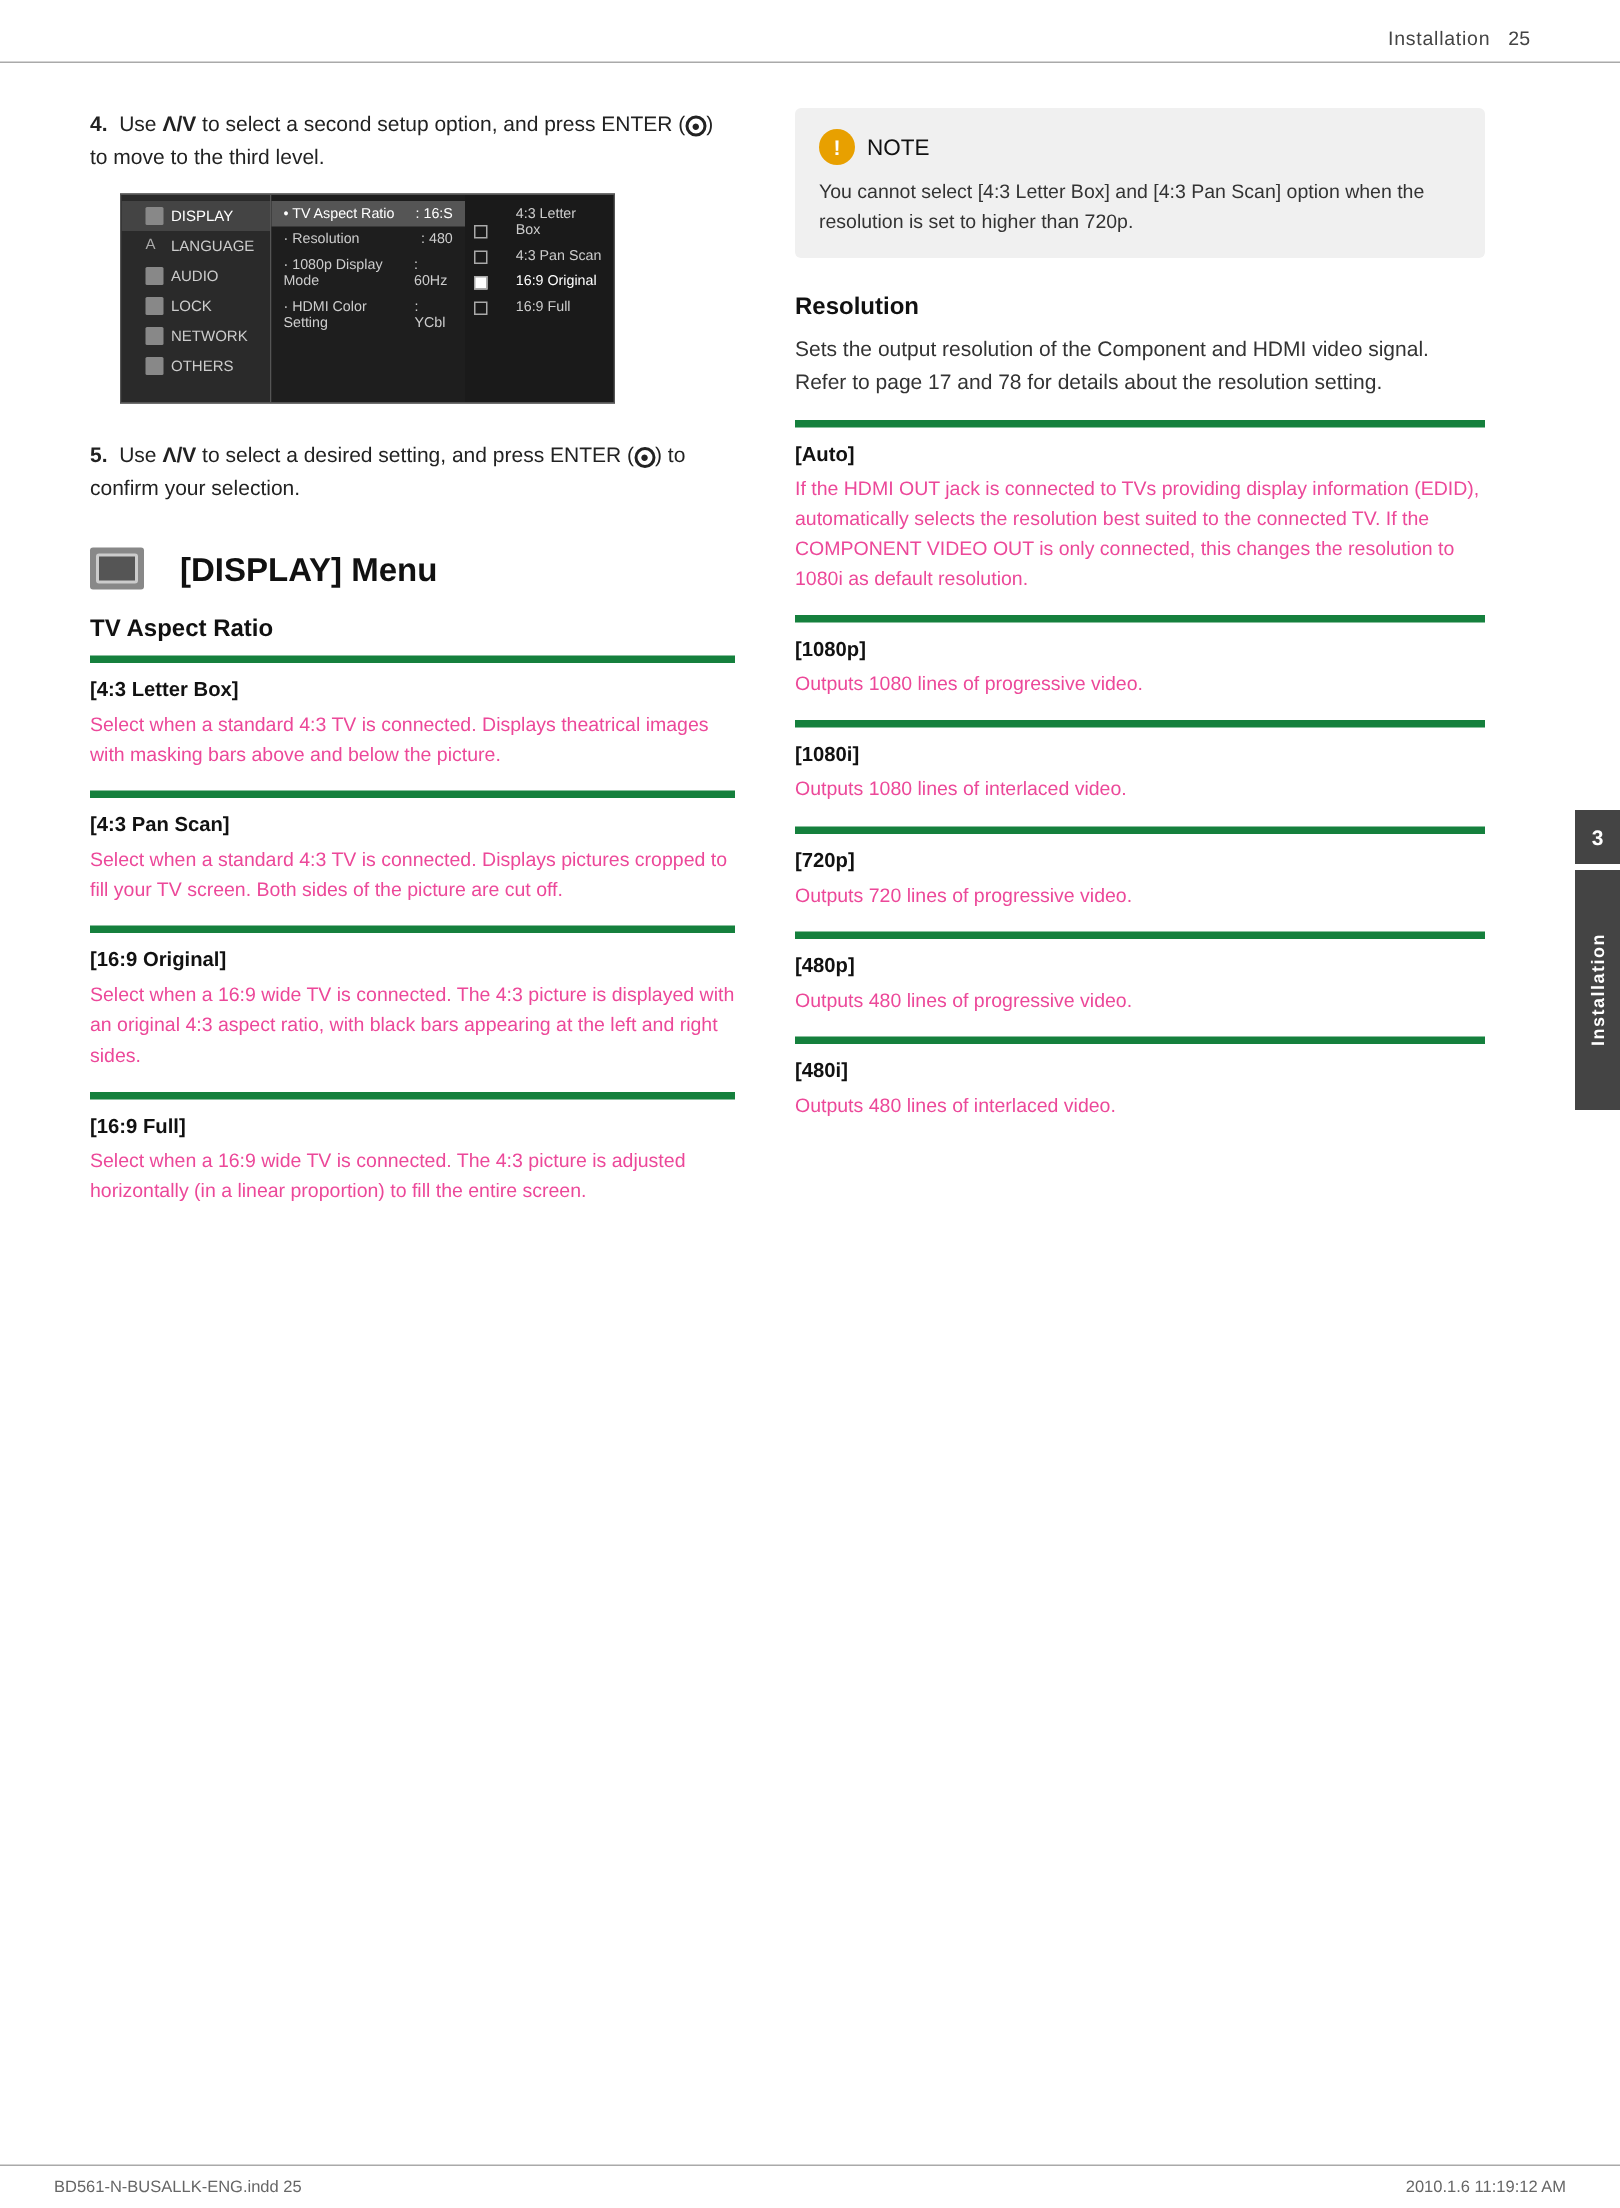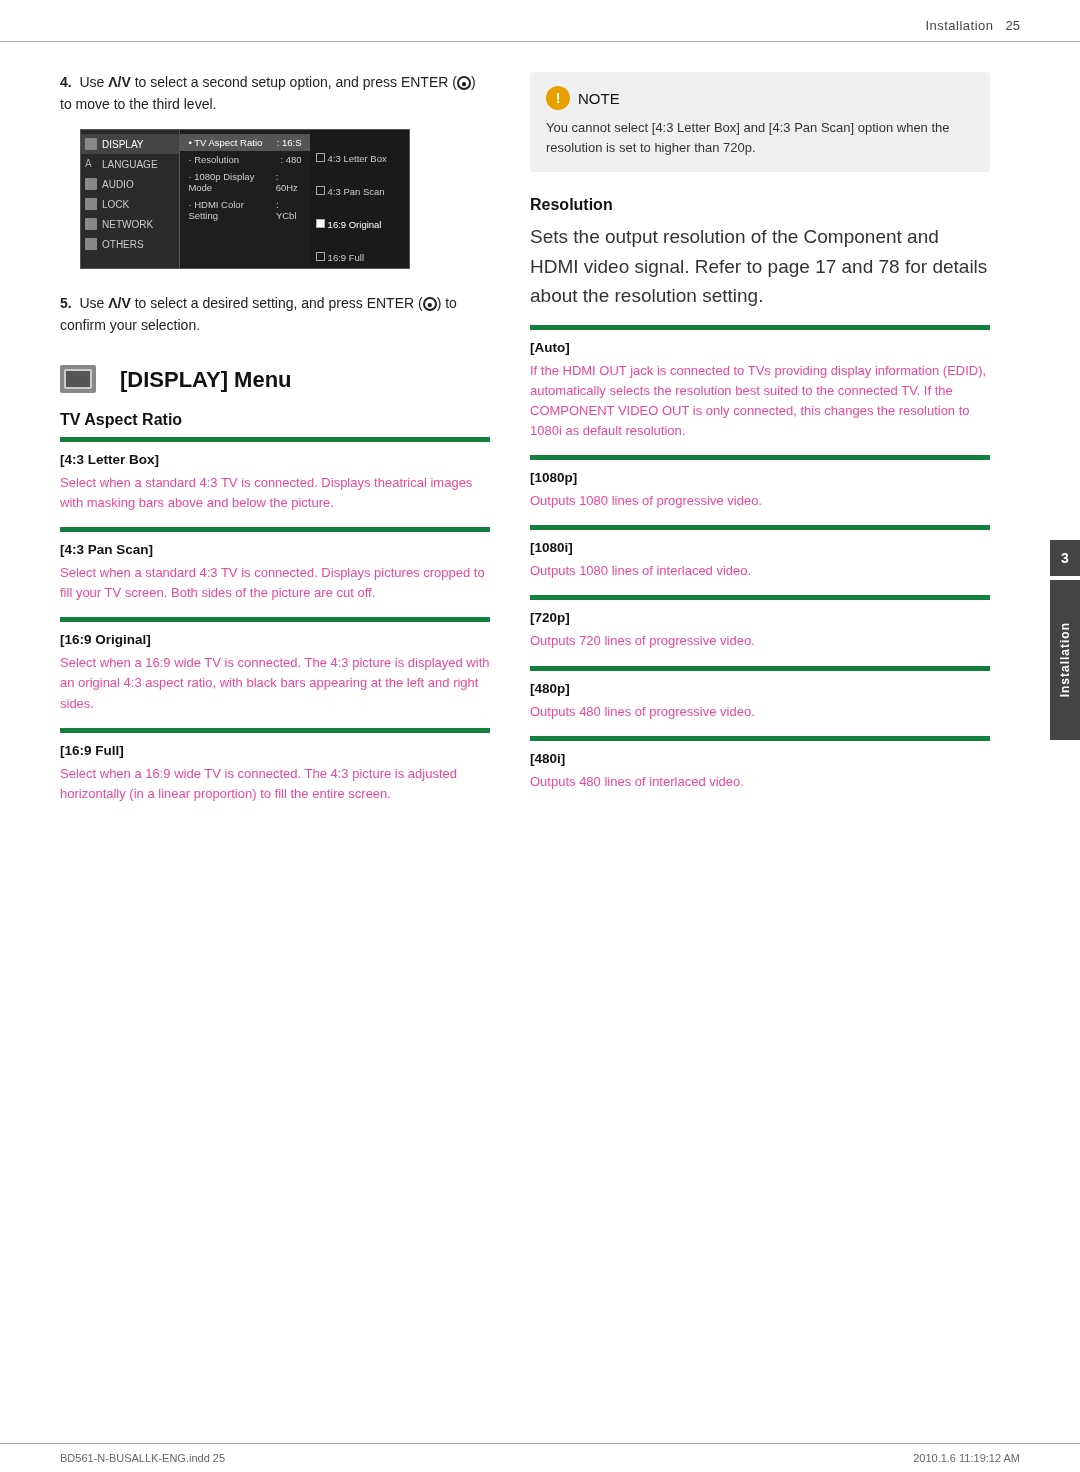--- a/index.html
+++ b/index.html
@@ -128,21 +128,21 @@
     }
 
     .menu-left {
       width: 100px;
       background: #2a2a2a;
       border-right: 1px solid #555;
       padding: 4px 0;
     }
 
     .menu-item {
-      padding: 4px 4px;
+      padding: 4px 16px;
       display: flex;
       align-items: center;
       gap: 5px;
       font-size: 10px;
       color: #ccc;
     }
 
     .menu-item.active {
       background: #444;
       color: #fff;
@@ -179,23 +179,22 @@
       width: 100px;
       background: #1a1a1a;
       padding: 4px 0;
     }
 
     .menu-sub-item {
       padding: 3px 6px;
       font-size: 9.5px;
       color: #ccc;
       display: flex;
-      align-items: flex-start;
-      gap: 3px;
-      margin-top: 16px;
+      align-items: flex-end;
+      gap: 19px;
     }
 
     .menu-sub-item.selected {
       color: #fff;
     }
 
     .menu-checkbox {
       width: 9px;
       height: 9px;
       border: 1px solid #aaa;
@@ -250,21 +249,21 @@
     
     .section-heading {
       font-size: 16px;
       font-weight: bold;
       color: #111;
       margin-bottom: 8px;
       margin-top: 4px;
     }
 
     .section-desc {
-      font-size: 19px;
+      font-size: 14px;
       line-height: 1.55;
       color: #333;
       margin-bottom: 14px;
     }
 
     
     .sub-section {
       border-top: 5px solid #15803d;
       padding-top: 10px;
       margin-bottom: 14px;
@@ -324,21 +323,21 @@
       color: #333;
     }
 
     
     .page-footer {
       position: absolute;
       bottom: 0;
       left: 0;
       right: 0;
       border-top: 1px solid #aaa;
-      padding: 8px 60px;
+      padding: 8px 36px;
       display: flex;
       justify-content: space-between;
       align-items: center;
     }
 
     .footer-filename {
       font-size: 11px;
       color: #666;
     }
 

